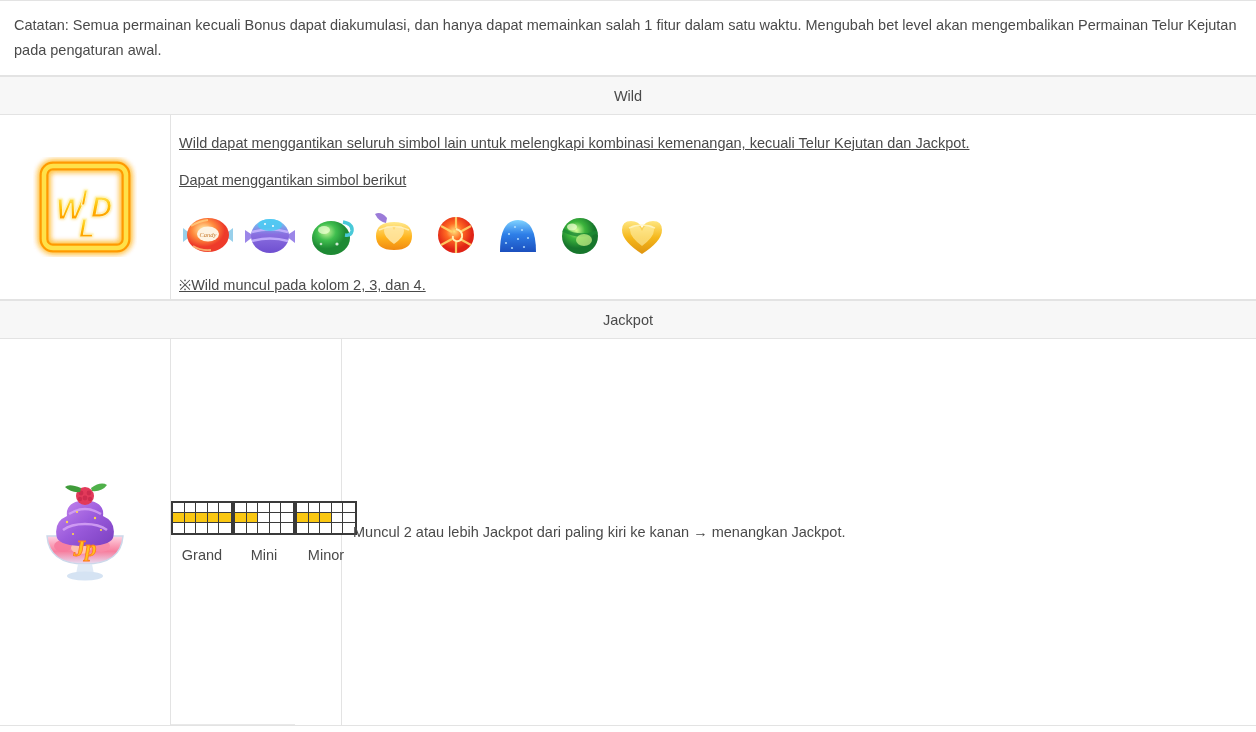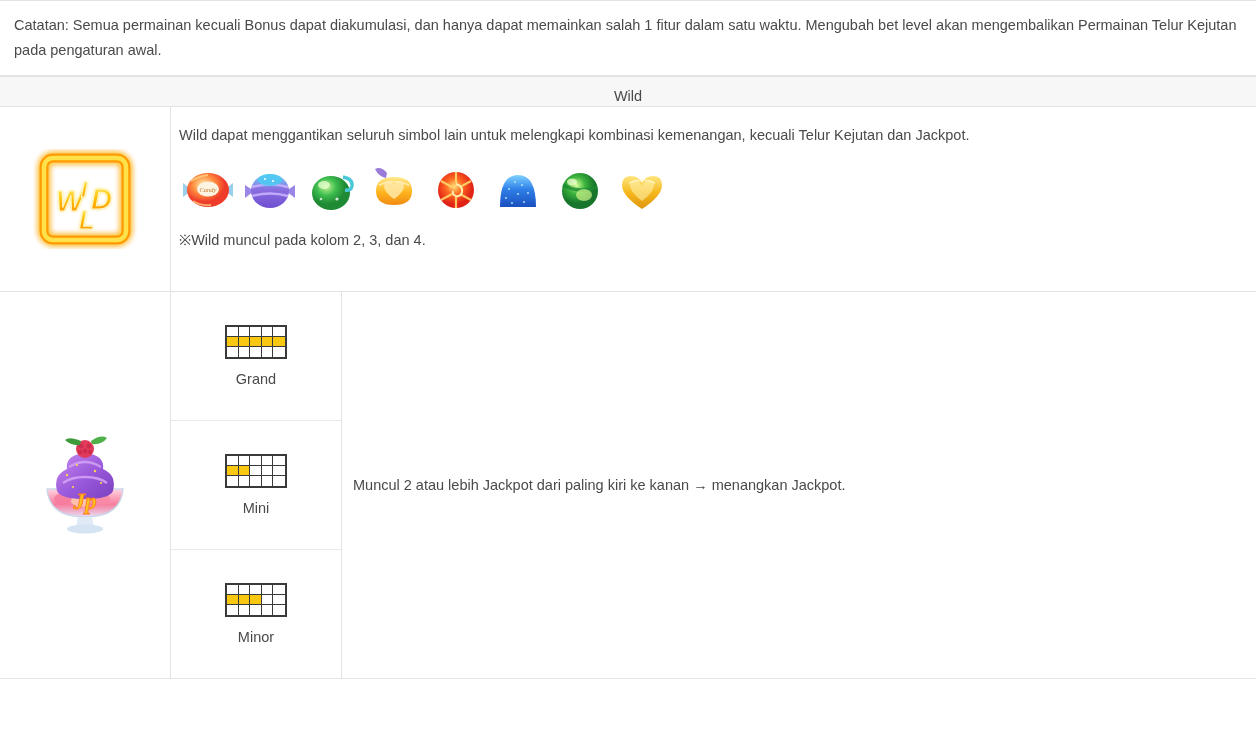--- a/index.html
+++ b/index.html
@@ -29,21 +29,21 @@
   }
 
   
   .section-header {
     background: #f7f7f7;
     border-top: 1px solid #e3e3e3;
     border-bottom: 1px solid #e3e3e3;
     text-align: center;
     font-size: 14.5px;
     color: #4a4a4a;
-    height: 31px;
+    height: 39px;
     line-height: 39px;
   }
 
   
   .wild-block {
     display: flex;
     border-bottom: 1px solid #e3e3e3;
     height: 185px;
   }
   .wild-icon-cell {
@@ -56,20 +56,21 @@
   }
   .wild-body {
     flex: 1;
     padding: 18px 14px 0 8px;
   }
   .wild-line {
     font-size: 14.5px;
     line-height: 20px;
     color: #4a4a4a;
     margin: 0 0 17px 0;
+    text-decoration: underline;
   }
   .wild-line.last { margin-top: 4px; margin-bottom: 16px; }
   .symbol-strip {
     display: flex;
     align-items: center;
     gap: 4px;
     height: 56px;
     margin-bottom: 12px;
   }
   .sym { width: 58px; height: 54px; display:block; }
@@ -85,21 +86,21 @@
   }
   .jp-icon-cell {
     width: 171px; min-width: 171px;
     border-right: 1px solid #e3e3e3;
     display: flex; align-items: center; justify-content: center;
   }
   .jp-sundae { width: 112px; height: 108px; display:block; }
   .jp-tiers {
     width: 171px; min-width: 171px;
     border-right: 1px solid #e3e3e3;
-    display: flex; flex-direction: column;
+    display: flex; 
   }
   .jp-tier {
     flex: 1;
     border-bottom: 1px solid #e9e9e9;
     display: flex; flex-direction: column;
     align-items: center; justify-content: center;
     gap: 12px;
   }
   .jp-tier:last-child { border-bottom: none; }
   .jp-tier-label {
@@ -179,20 +180,21 @@
           <text x="23" y="62" font-size="29">W</text>
           <text x="48" y="48" font-size="22">I</text>
           <text x="58" y="60" font-size="29">D</text>
           <text x="46" y="80" font-size="25">L</text>
         </g>
       </svg>
     </div>
 
     <div class="wild-body">
       <p class="wild-line">Wild dapat menggantikan seluruh simbol lain untuk melengkapi kombinasi kemenangan, kecuali Telur Kejutan dan Jackpot.</p>
+      <p class="wild-line">Dapat menggantikan simbol berikut</p>
 
       <div class="symbol-strip">
 
         <svg class="sym" viewBox="0 0 58 54">
           <defs>
               <radialGradient id="s1a" cx="40%" cy="35%">
                 <stop offset="0%" stop-color="#FFF3B0"></stop>
                 <stop offset="55%" stop-color="#FF8A3D"></stop>
                 <stop offset="100%" stop-color="#EE3B2A"></stop>
               </radialGradient>
@@ -317,20 +319,23 @@
           <path d="M29 46 q-20 -13 -20 -24 q0 -9 9 -9 q8 0 11 7 q3 -7 11 -7 q9 0 9 9 q0 11 -20 24 Z" fill="url(#s8a)"></path>
           <path d="M29 38 q-12 -9 -12 -16 q0 -5 5 -5 q5 0 7 6 q2 -6 7 -6 q5 0 5 5 q0 7 -12 16 Z" fill="#FFF0A8" opacity=".6"></path>
           <path d="M16 20 q13 -6 26 0" stroke="#FFF6C8" stroke-width="1.5" fill="none" opacity=".8"></path>
         </svg>
       </div>
 
       <p class="wild-line last">※Wild muncul pada kolom 2, 3, dan 4.</p>
     </div>
   </div>
 
+  <div class="section-header">
+    <span>Jackpot</span>
+  </div>
 
   <div class="jp-block">
     <div class="jp-icon-cell">
       <svg class="jp-sundae" viewBox="0 0 112 108">
         <defs>
           <linearGradient id="gls" x1="0" y1="0" x2="0" y2="1">
             <stop offset="0%" stop-color="#FFD0E0" stop-opacity=".85"></stop>
             <stop offset="55%" stop-color="#F4557F" stop-opacity=".75"></stop>
             <stop offset="100%" stop-color="#E0D7F2" stop-opacity=".8"></stop>
           </linearGradient>

